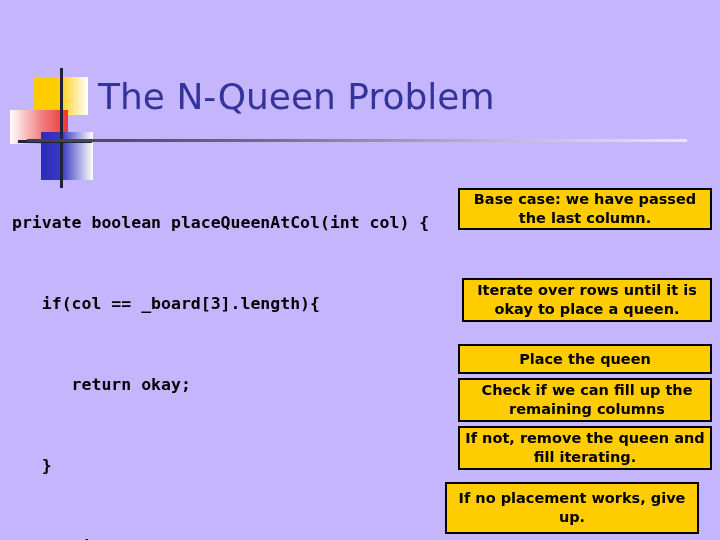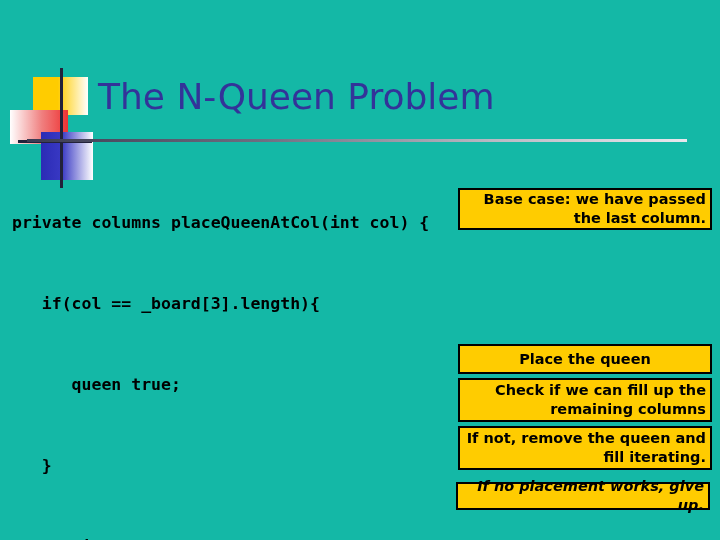--- a/index.html
+++ b/index.html
@@ -14,21 +14,21 @@
     overflow: hidden;
     font-family: "Liberation Sans", sans-serif;
   }
 
   
   #slide {
     position: absolute;
     left: 0; top: 0;
     width: 720px;
     height: 540px;
-    background: #14b8a6;
+    background: #c4b5fd;
   }
 
   
   #title-decoration {
     position: absolute;
     left: 0; top: 60px;
     width: 200px;
     height: 100px;
     pointer-events: none;
   }
@@ -106,67 +106,68 @@
   .callout {
     position: absolute;
     box-sizing: border-box;
     background: #ffcc00;
     border: 2px solid #000000;
     color: #000000;
     font-family: "DejaVu Sans", sans-serif;
     font-weight: bold;
     font-size: 14.5px;
     line-height: 19px;
-    text-align: right;
+    text-align: center;
     display: flex;
     align-items: center;
     justify-content: center;
     padding: 1px 4px;
   }
   #callout-0 { left: 458px; top: 188px;  width: 254px; height: 42px; }
   #callout-1 { left: 462px; top: 278px;  width: 250px; height: 44px; }
   #callout-2 { left: 458px; top: 344px;  width: 254px; height: 30px; }
   #callout-3 { left: 458px; top: 378px;  width: 254px; height: 44px; padding-left: 8px; }
   #callout-4 { left: 458px; top: 426px;  width: 254px; height: 44px; }
-  #callout-5 { left: 456px; top: 482px;  width: 254px; height: 28px; font-style: italic; }
+  #callout-5 { left: 445px; top: 482px;  width: 254px; height: 52px; }
 </style>
 </head>
 <body>
 
 <div id="slide">
 
   <div id="title-decoration">
     <div class="deco-yellow"></div>
     <div class="deco-red"></div>
     <div class="deco-blue"></div>
     <div class="deco-vline"></div>
     <div class="deco-hline"></div>
   </div>
 
   <div id="page-title">The N-Queen Problem</div>
   <div id="title-rule"></div>
 
   <div id="code-block">
-    <div class="code-line">private columns placeQueenAtCol(int col) {</div>
+    <div class="code-line">private boolean placeQueenAtCol(int col) {</div>
     <div class="code-line">   if(col == _board[3].length){</div>
-    <div class="code-line">      queen true;</div>
+    <div class="code-line">      return okay;</div>
     <div class="code-line">   }</div>
     <div class="code-line">   for(int row=0; row&lt;_board.length; row++){</div>
     
     
     
     
     
     
     
     
     
     
     
   </div>
 
   <div class="callout" id="callout-0">Base case: we have passed the last column.</div>
+  <div class="callout" id="callout-1">Iterate over rows until it is okay to place a queen.</div>
   <div class="callout" id="callout-2">Place the queen</div>
   <div class="callout" id="callout-3">Check if we can fill up the remaining columns</div>
   <div class="callout" id="callout-4">If not, remove the queen and fill iterating.</div>
   <div class="callout" id="callout-5">If no placement works, give up.</div>
 
 </div>
 
 </body></html>

